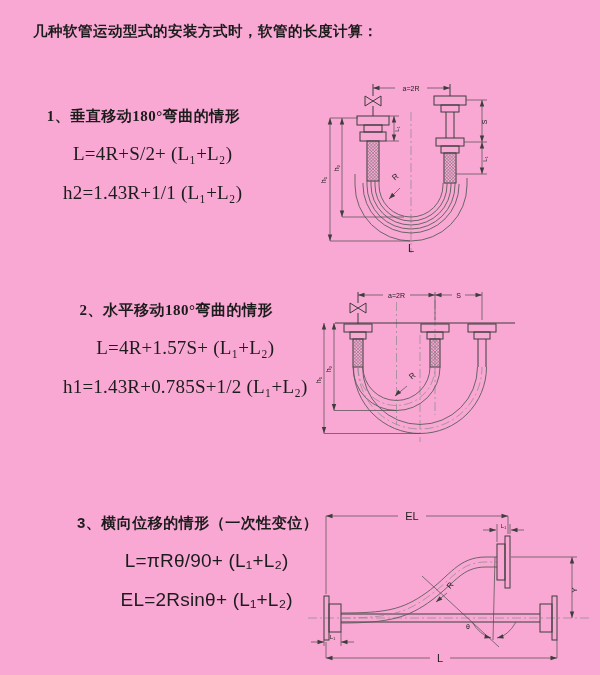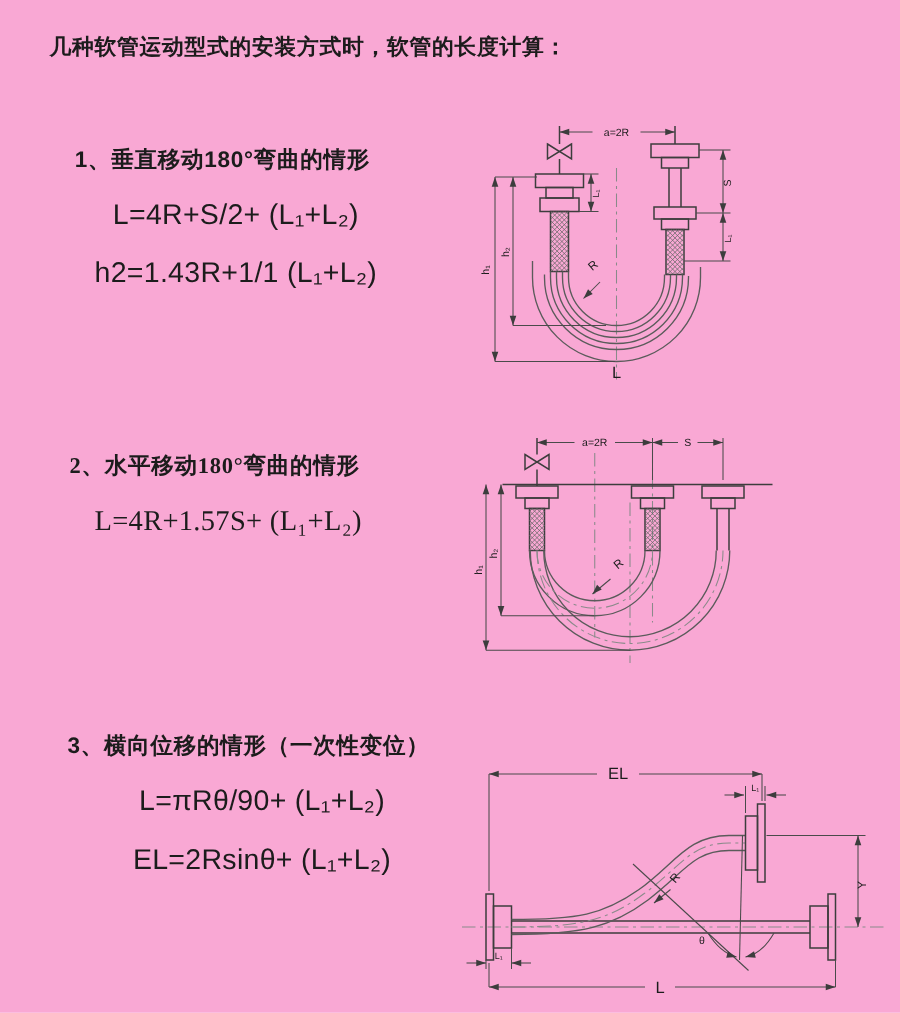--- a/index.html
+++ b/index.html
@@ -7,23 +7,23 @@
     width:600px; height:675px; position:relative; overflow:hidden;
     background:#ffffff; color:#1c1c1c;
     font-family:"Liberation Sans", sans-serif;
   }
   .page { position:absolute; inset:0; background:#f9a8d4;text-align:center; }
   .title {
     position:absolute; left:33px; top:22px;
     font-size:14.5px; font-weight:700; letter-spacing:0.5px;
   }
   .section { position:absolute; left:45px; }
-  .sec1 { top:97px; }
+  .sec1 { top:107px;font-family:Liberation Serif, serif; }
   .sec2 { top:301px;font-family:Liberation Serif, serif; }
-  .sec3 { top:488px; }
+  .sec3 { top:514px;margin-left:32px; }
   .heading { font-size:15px; font-weight:700; letter-spacing:0.5px; margin:0 0 17px 0; }
   .formula { font-size:19px; font-weight:400; letter-spacing:0.2px; margin:0 0 17px 18px; white-space:nowrap; }
   svg { position:absolute; overflow:visible; }
   #svg1 { left:310px; top:70px; }
   #svg2 { left:310px; top:280px; }
   #svg3 { left:300px; top:500px; }
   .draw { stroke:#3d3d3d; stroke-width:1; fill:none; }
   .hose { stroke:#5b5b5b; stroke-width:0.9; fill:none; }
   .dim  { stroke:#4a4a4a; stroke-width:0.7; fill:none; }
   .cl   { stroke:#8a8a8a; stroke-width:0.7; fill:none; stroke-dasharray:9 3 2 3; }
@@ -41,20 +41,21 @@
 
   <div class="section sec1">
     <div class="heading">1、垂直移动180°弯曲的情形</div>
     <div class="formula">L=4R+S/2+ (L₁+L₂)</div>
     <div class="formula">h2=1.43R+1/1 (L₁+L₂)</div>
   </div>
 
   <div class="section sec2">
     <div class="heading">2、水平移动180°弯曲的情形</div>
     <div class="formula">L=4R+1.57S+ (L₁+L₂)</div>
+    <div class="formula">h1=1.43R+0.785S+1/2 (L₁+L₂)</div>
   </div>
 
   <div class="section sec3">
     <div class="heading">3、横向位移的情形（一次性变位）</div>
     <div class="formula">L=πRθ/90+ (L₁+L₂)</div>
     <div class="formula">EL=2Rsinθ+ (L₁+L₂)</div>
   </div>
 
   <svg id="svg1" width="290" height="190" viewBox="0 0 290 190">
 

